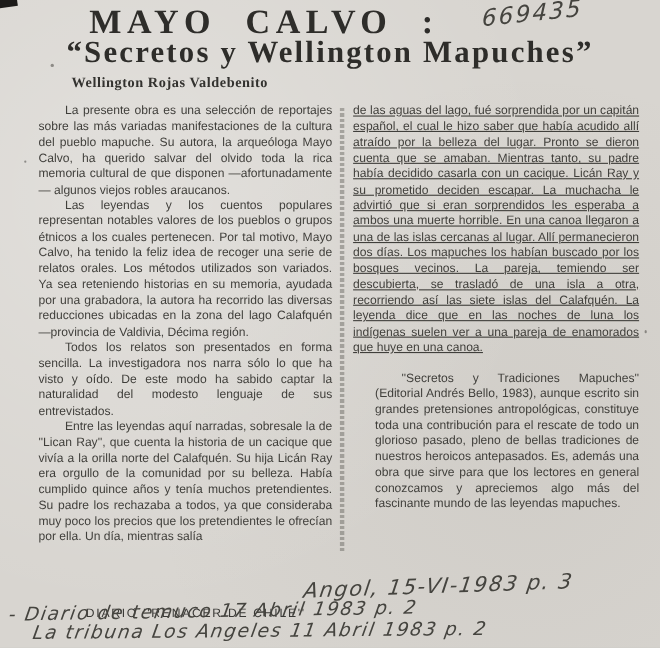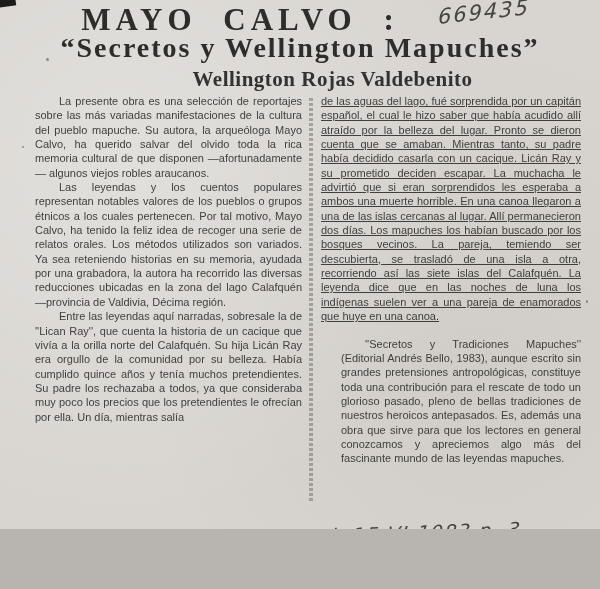--- a/index.html
+++ b/index.html
@@ -2,21 +2,21 @@
 <html><head>
 <meta charset="utf-8">
 <style>
   html,body{margin:0;padding:0;}
   body{
     width:600px;height:589px;
     font-family:"Liberation Sans",sans-serif;
     background:#b8b5b0;
   }
   .paper{
-    position:relative;width:600px;height:529px;overflow:hidden;
+    position:relative;width:600px;height:589px;overflow:hidden;
     background:#d8d5d0;
     background-image:
       radial-gradient(circle at 20% 30%, rgba(255,255,255,0.25), transparent 60%),
       radial-gradient(circle at 80% 70%, rgba(120,115,105,0.08), transparent 55%);
     color:#3d3c39;
   }
   .corner-mark{
     position:absolute;left:0;top:0;width:20px;height:8px;
     background:#1c1b19;transform:rotate(-8deg) translate(-4px,-2px);
   }
@@ -35,23 +35,22 @@
   }
   .title-line2{
     position:absolute;top:32px;left:0;width:600px;
     text-align:center;
     font-family:"Liberation Serif",serif;
     font-size:28px;font-weight:bold;letter-spacing:2px;
     color:#2e2d2a;
   }
   .byline{
     position:absolute;top:67px;left:65px;width:535px;
-    text-align:center;
     font-family:"Liberation Serif",serif;
-    font-size:21px;font-weight:bold;letter-spacing:0.5px;
+    font-size:13px;font-weight:bold;letter-spacing:0.5px;
     color:#33322f;
   }
   .column{
     position:absolute;top:94px;
     font-size:11px;line-height:14.35px;
     text-align:justify;
     color:#403f3b;
   }
   .col-left{left:35px;width:267px;}
   .col-right{left:321px;width:260px;}
@@ -105,20 +104,21 @@
 
   <div class="catalog-number hand">669435</div>
 
   <div class="title-line2">“Secretos y Wellington Mapuches”</div>
 
   <div class="byline">Wellington Rojas Valdebenito</div>
 
   <div class="column col-left">
     <p>La presente obra es una selección de reportajes sobre las más variadas manifestaciones de la cultura del pueblo mapuche. Su autora, la arqueóloga Mayo Calvo, ha querido salvar del olvido toda la rica memoria cultural de que disponen —afortunadamente— algunos viejos robles araucanos.</p>
     <p>Las leyendas y los cuentos populares representan notables valores de los pueblos o grupos étnicos a los cuales pertenecen. Por tal motivo, Mayo Calvo, ha tenido la feliz idea de recoger una serie de relatos orales. Los métodos utilizados son variados. Ya sea reteniendo historias en su memoria, ayudada por una grabadora, la autora ha recorrido las diversas reducciones ubicadas en la zona del lago Calafquén —provincia de Valdivia, Décima región.</p>
+    <p>Todos los relatos son presentados en forma sencilla. La investigadora nos narra sólo lo que ha visto y oído. De este modo ha sabido captar la naturalidad del modesto lenguaje de sus entrevistados.</p>
     <p>Entre las leyendas aquí narradas, sobresale la de ''Lican Ray'', que cuenta la historia de un cacique que vivía a la orilla norte del Calafquén. Su hija Licán Ray era orgullo de la comunidad por su belleza. Había cumplido quince años y tenía muchos pretendientes. Su padre los rechazaba a todos, ya que consideraba muy poco los precios que los pretendientes le ofrecían por ella. Un día, mientras salía</p>
   </div>
 
   <div class="microtext-strip"></div>
 
   <div class="column col-right">
     <p class="noindent">de las aguas del lago, fué sorprendida por un capitán español, el cual le hizo saber que había acudido allí atraído por la belleza del lugar. Pronto se dieron cuenta que se amaban. Mientras tanto, su padre había decidido casarla con un cacique. Licán Ray y su prometido deciden escapar. La muchacha le advirtió que si eran sorprendidos les esperaba a ambos una muerte horrible. En una canoa llegaron a una de las islas cercanas al lugar. Allí permanecieron dos días. Los mapuches los habían buscado por los bosques vecinos. La pareja, temiendo ser descubierta, se trasladó de una isla a otra, recorriendo así las siete islas del Calafquén. La leyenda dice que en las noches de luna los indígenas suelen ver a una pareja de enamorados que huye en una canoa.</p>
     <p class="gap-before">''Secretos y Tradiciones Mapuches'' (Editorial Andrés Bello, 1983), aunque escrito sin grandes pretensiones antropológicas, constituye toda una contribución para el rescate de todo un glorioso pasado, pleno de bellas tradiciones de nuestros heroicos antepasados. Es, además una obra que sirve para que los lectores en general conozcamos y apreciemos algo más del fascinante mundo de las leyendas mapuches.</p>
   </div>
 

